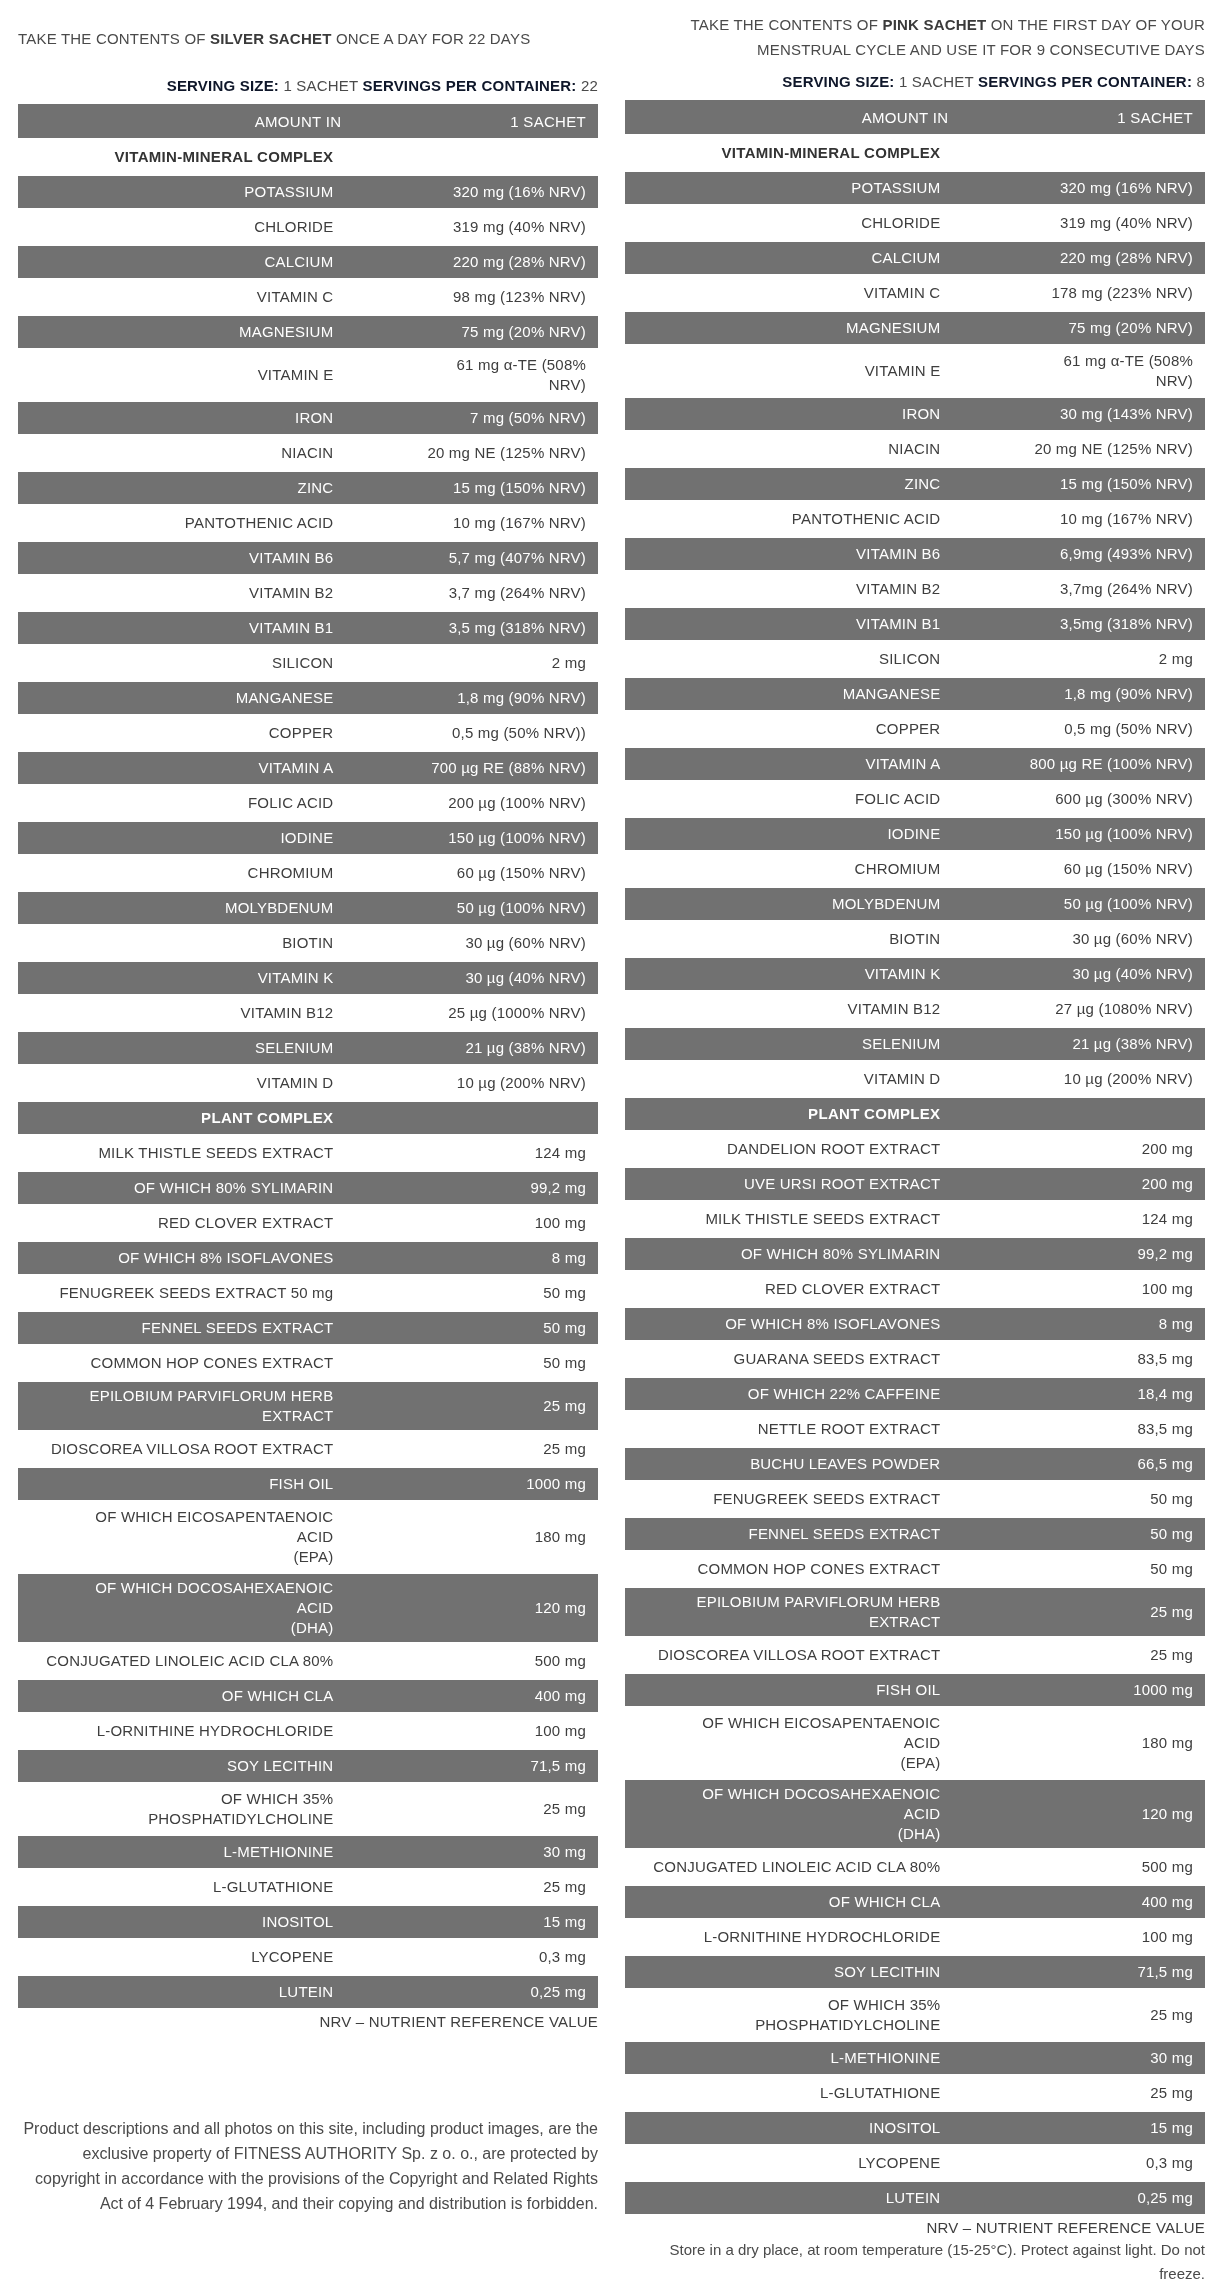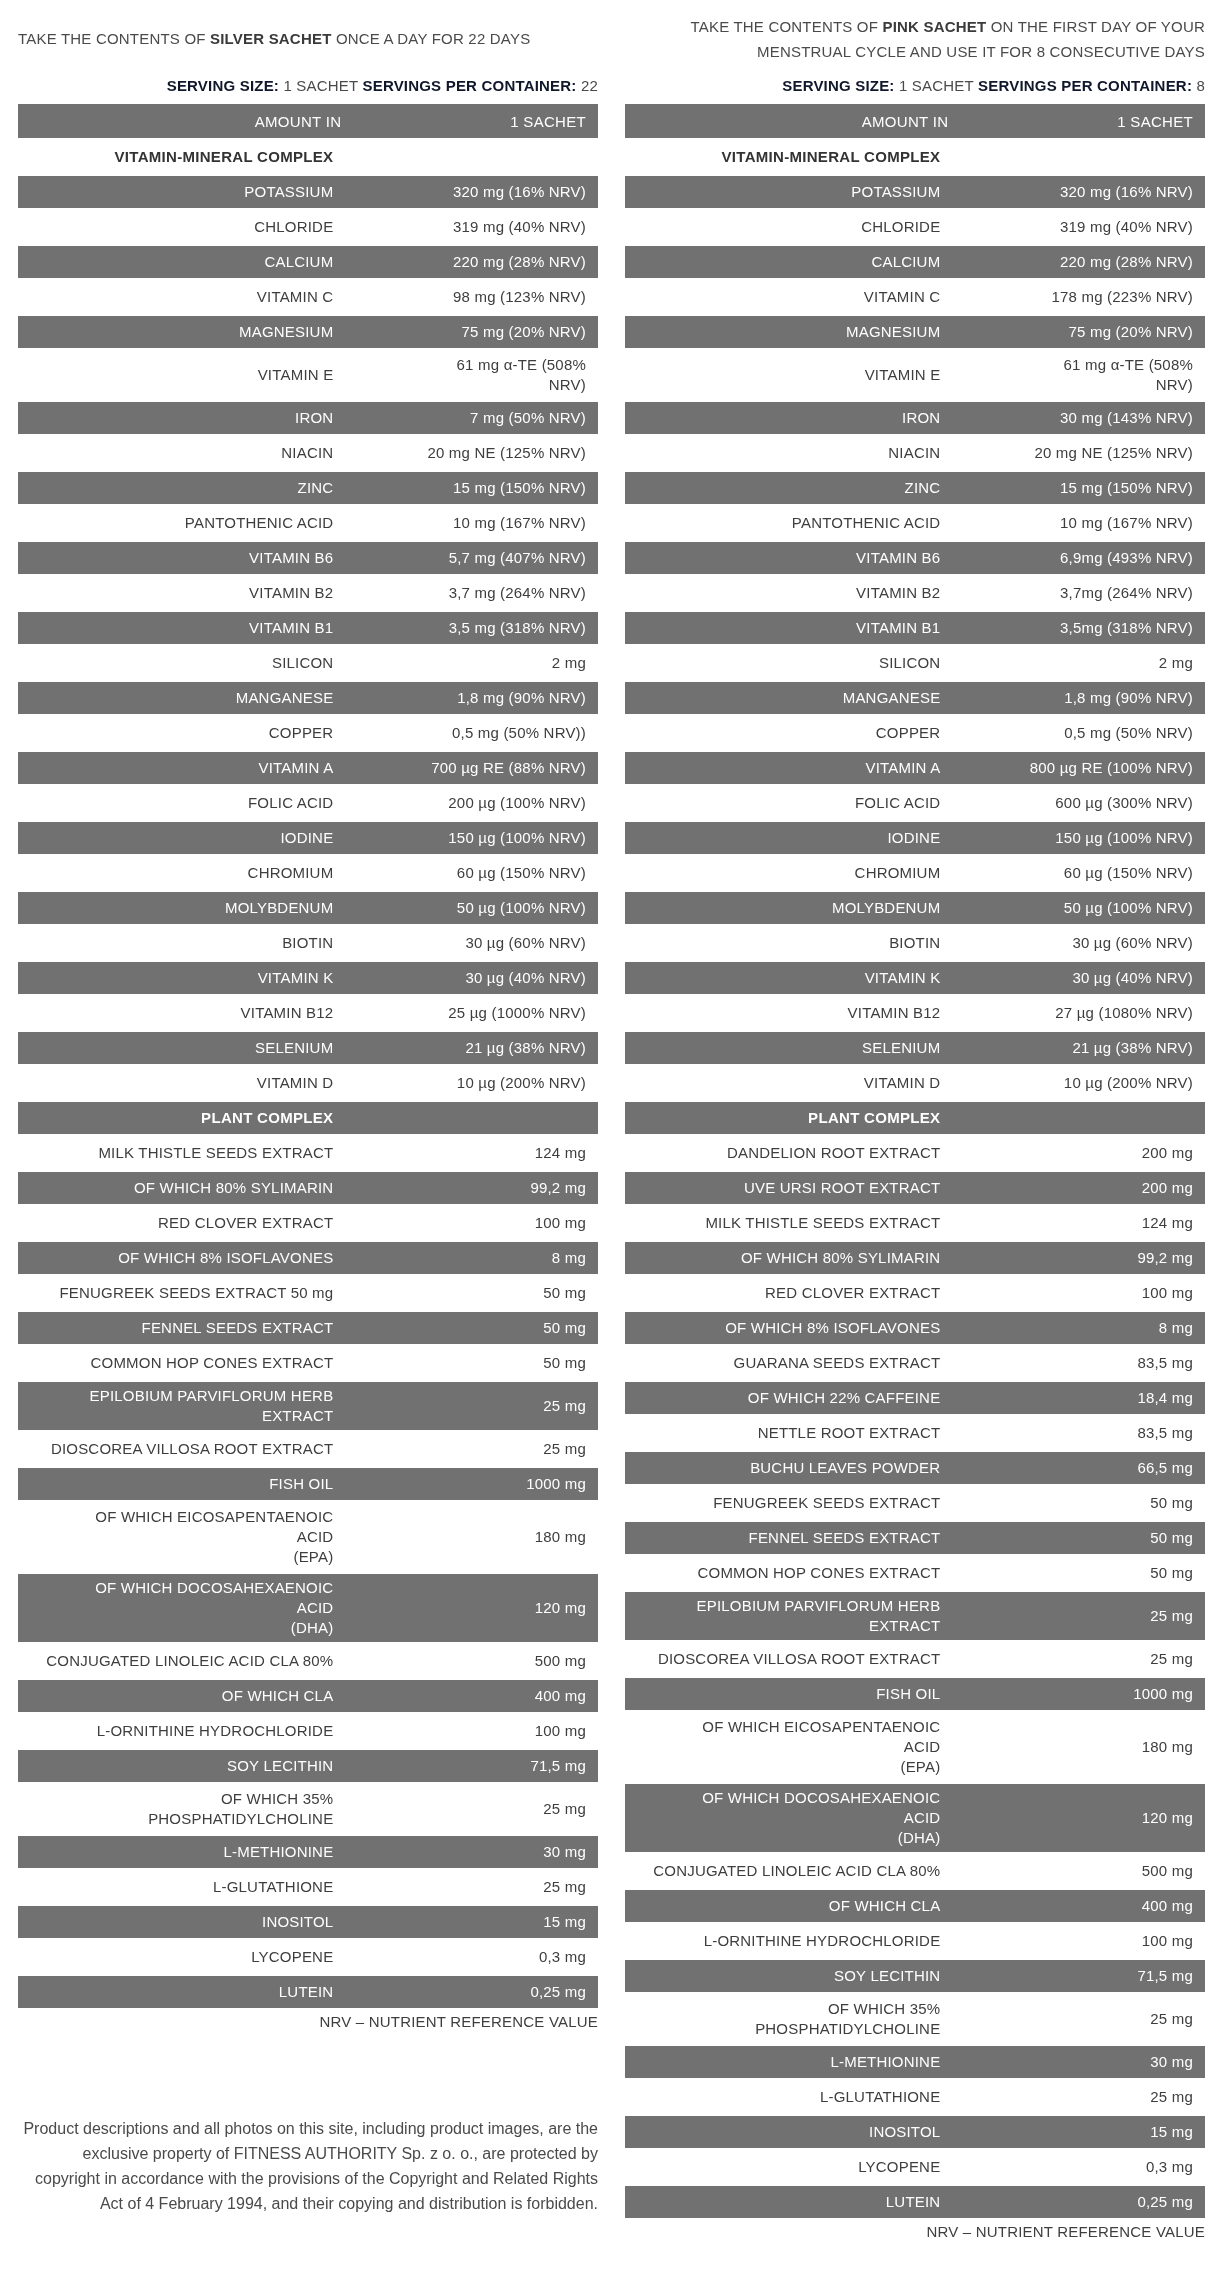--- a/index.html
+++ b/index.html
@@ -266,21 +266,21 @@
           <span class="value">0,25 mg</span>
         </div>
       </div>
     <p class="nrv">NRV – NUTRIENT REFERENCE VALUE</p>
     <p class="footer-note spaced">Product descriptions and all photos on this site, including product images, are the exclusive property of FITNESS AUTHORITY Sp. z o. o., are protected by copyright in accordance with the provisions of the Copyright and Related Rights Act of 4 February 1994, and their copying and distribution is forbidden.</p>
   </section>
 
   <section class="col">
     <header class="col-header">
       <p class="intro">
-          <span class="intro-text"><span>TAKE THE CONTENTS OF </span><span class="b">PINK SACHET</span><span> ON THE FIRST DAY OF YOUR MENSTRUAL CYCLE AND USE IT FOR 8 CONSECUTIVE DAYS</span></span>
+          <span class="intro-text"><span>TAKE THE CONTENTS OF </span><span class="b">PINK SACHET</span><span> ON THE FIRST DAY OF YOUR MENSTRUAL CYCLE AND USE IT FOR 9 CONSECUTIVE DAYS</span></span>
         </p>
       <p class="serving"><span class="b">SERVING SIZE:</span><span> 1 SACHET </span><span class="b">SERVINGS PER CONTAINER:</span><span> 8</span></p>
     </header>
     <div class="thead">
       <span class="label">AMOUNT IN</span>
       <span class="value">1 SACHET</span>
     </div>
     <div class="rows">
         <div class="row section light">
           <span class="label">VITAMIN-MINERAL COMPLEX</span>
@@ -502,15 +502,16 @@
         <div class="row white">
           <span class="label">LYCOPENE</span>
           <span class="value">0,3 mg</span>
         </div>
         <div class="row gray">
           <span class="label">LUTEIN</span>
           <span class="value">0,25 mg</span>
         </div>
       </div>
     <p class="nrv">NRV – NUTRIENT REFERENCE VALUE</p>
+    <p class="footer-note tight">Store in a dry place, at room temperature (15-25°C). Protect against light. Do not freeze.</p>
   </section>
 
 </div>
 
 </body></html>

